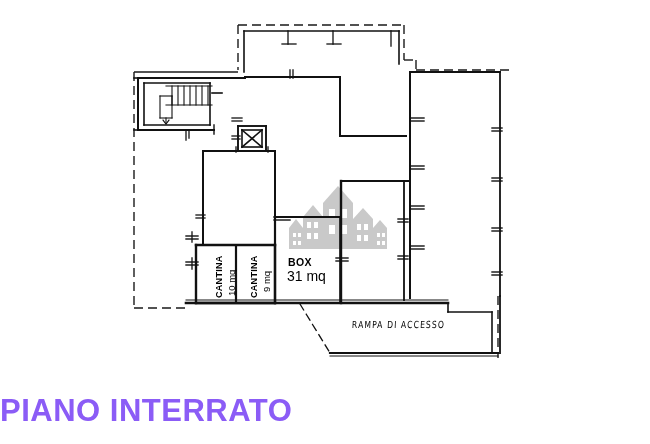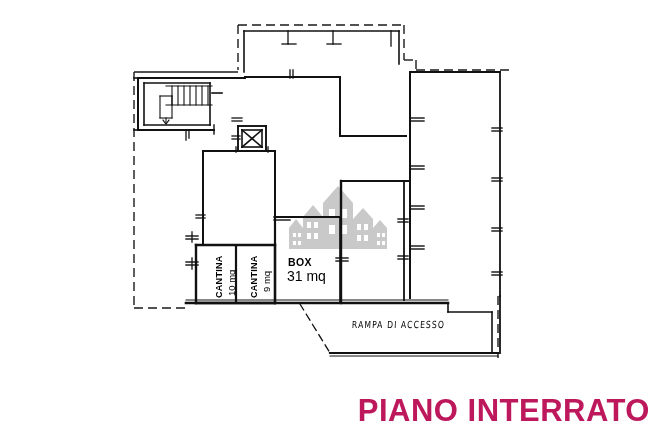--- a/index.html
+++ b/index.html
@@ -20,26 +20,26 @@
     left: 0;
     top: 0;
     width: 650px;
     height: 444px;
   }
   .plan-title {
     position: absolute;
     left: 0;
     top: 393px;
     width: 650px;
-    text-align: right;
+    text-align: left;
     font-family: "Liberation Sans", sans-serif;
     font-weight: bold;
     font-size: 31px;
     letter-spacing: 0.5px;
-    color: #be185d;
+    color: #8b5cf6;
   }
   
   .lbl {
     position: absolute;
     color: #000000;
     font-family: "Liberation Sans", sans-serif;
     white-space: nowrap;
   }
   .lbl-vert {
     transform-origin: 0 0;

